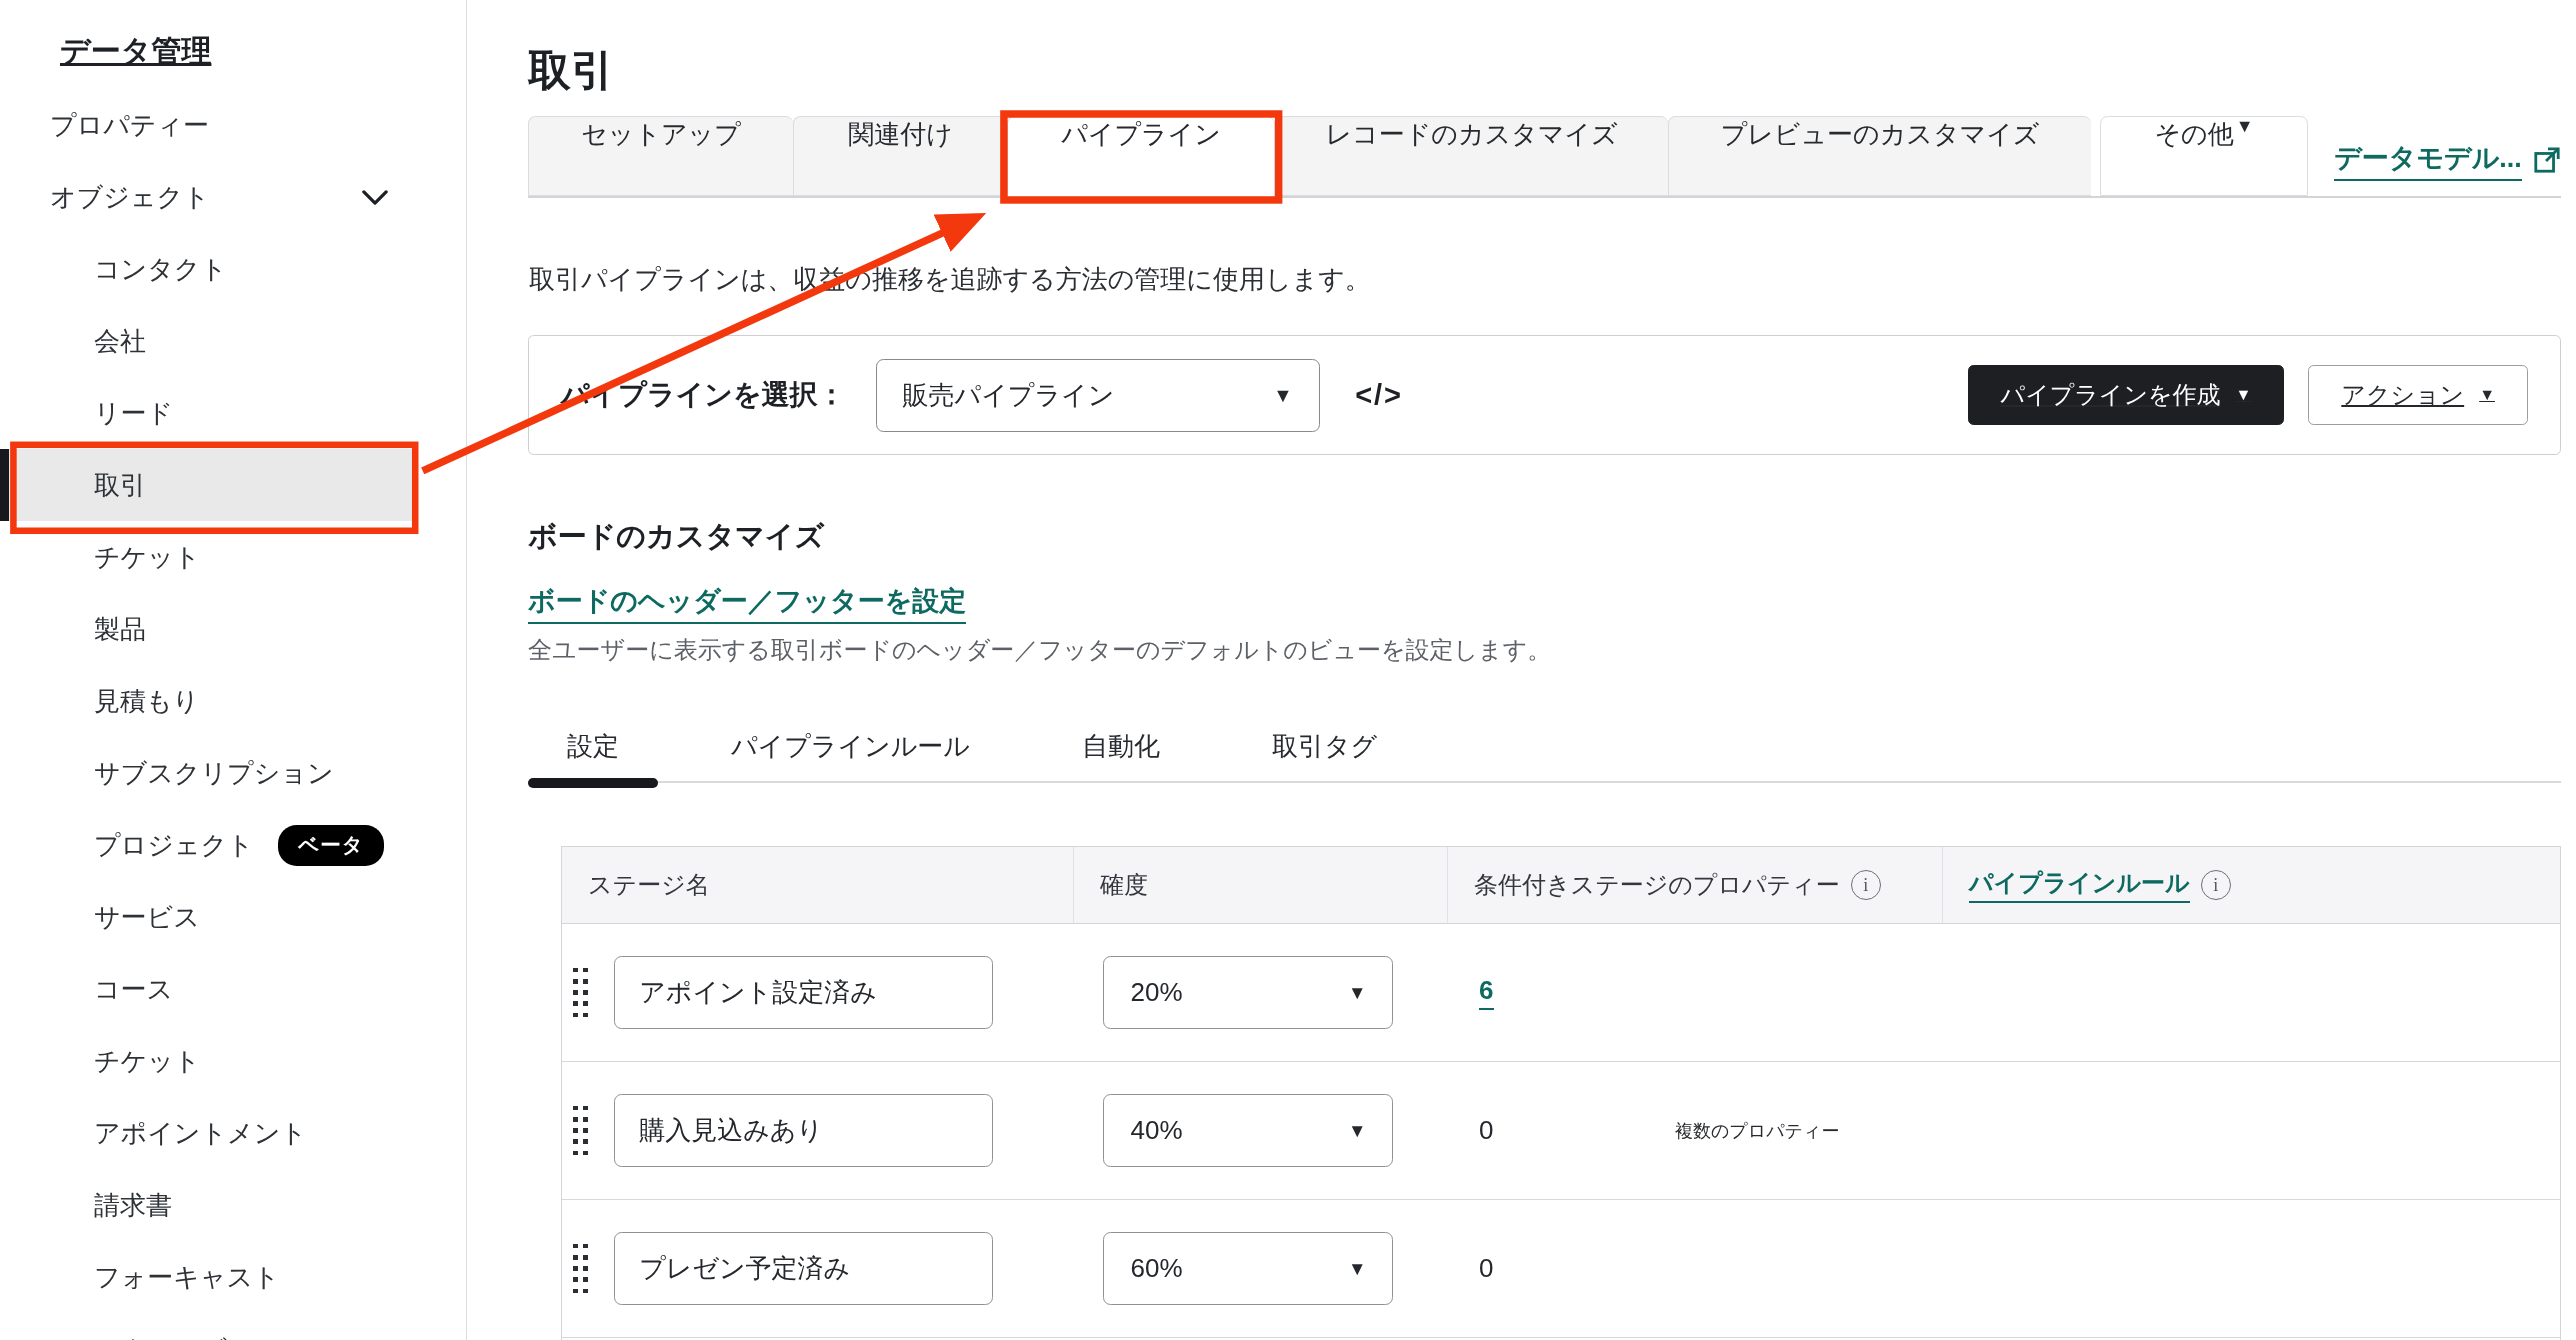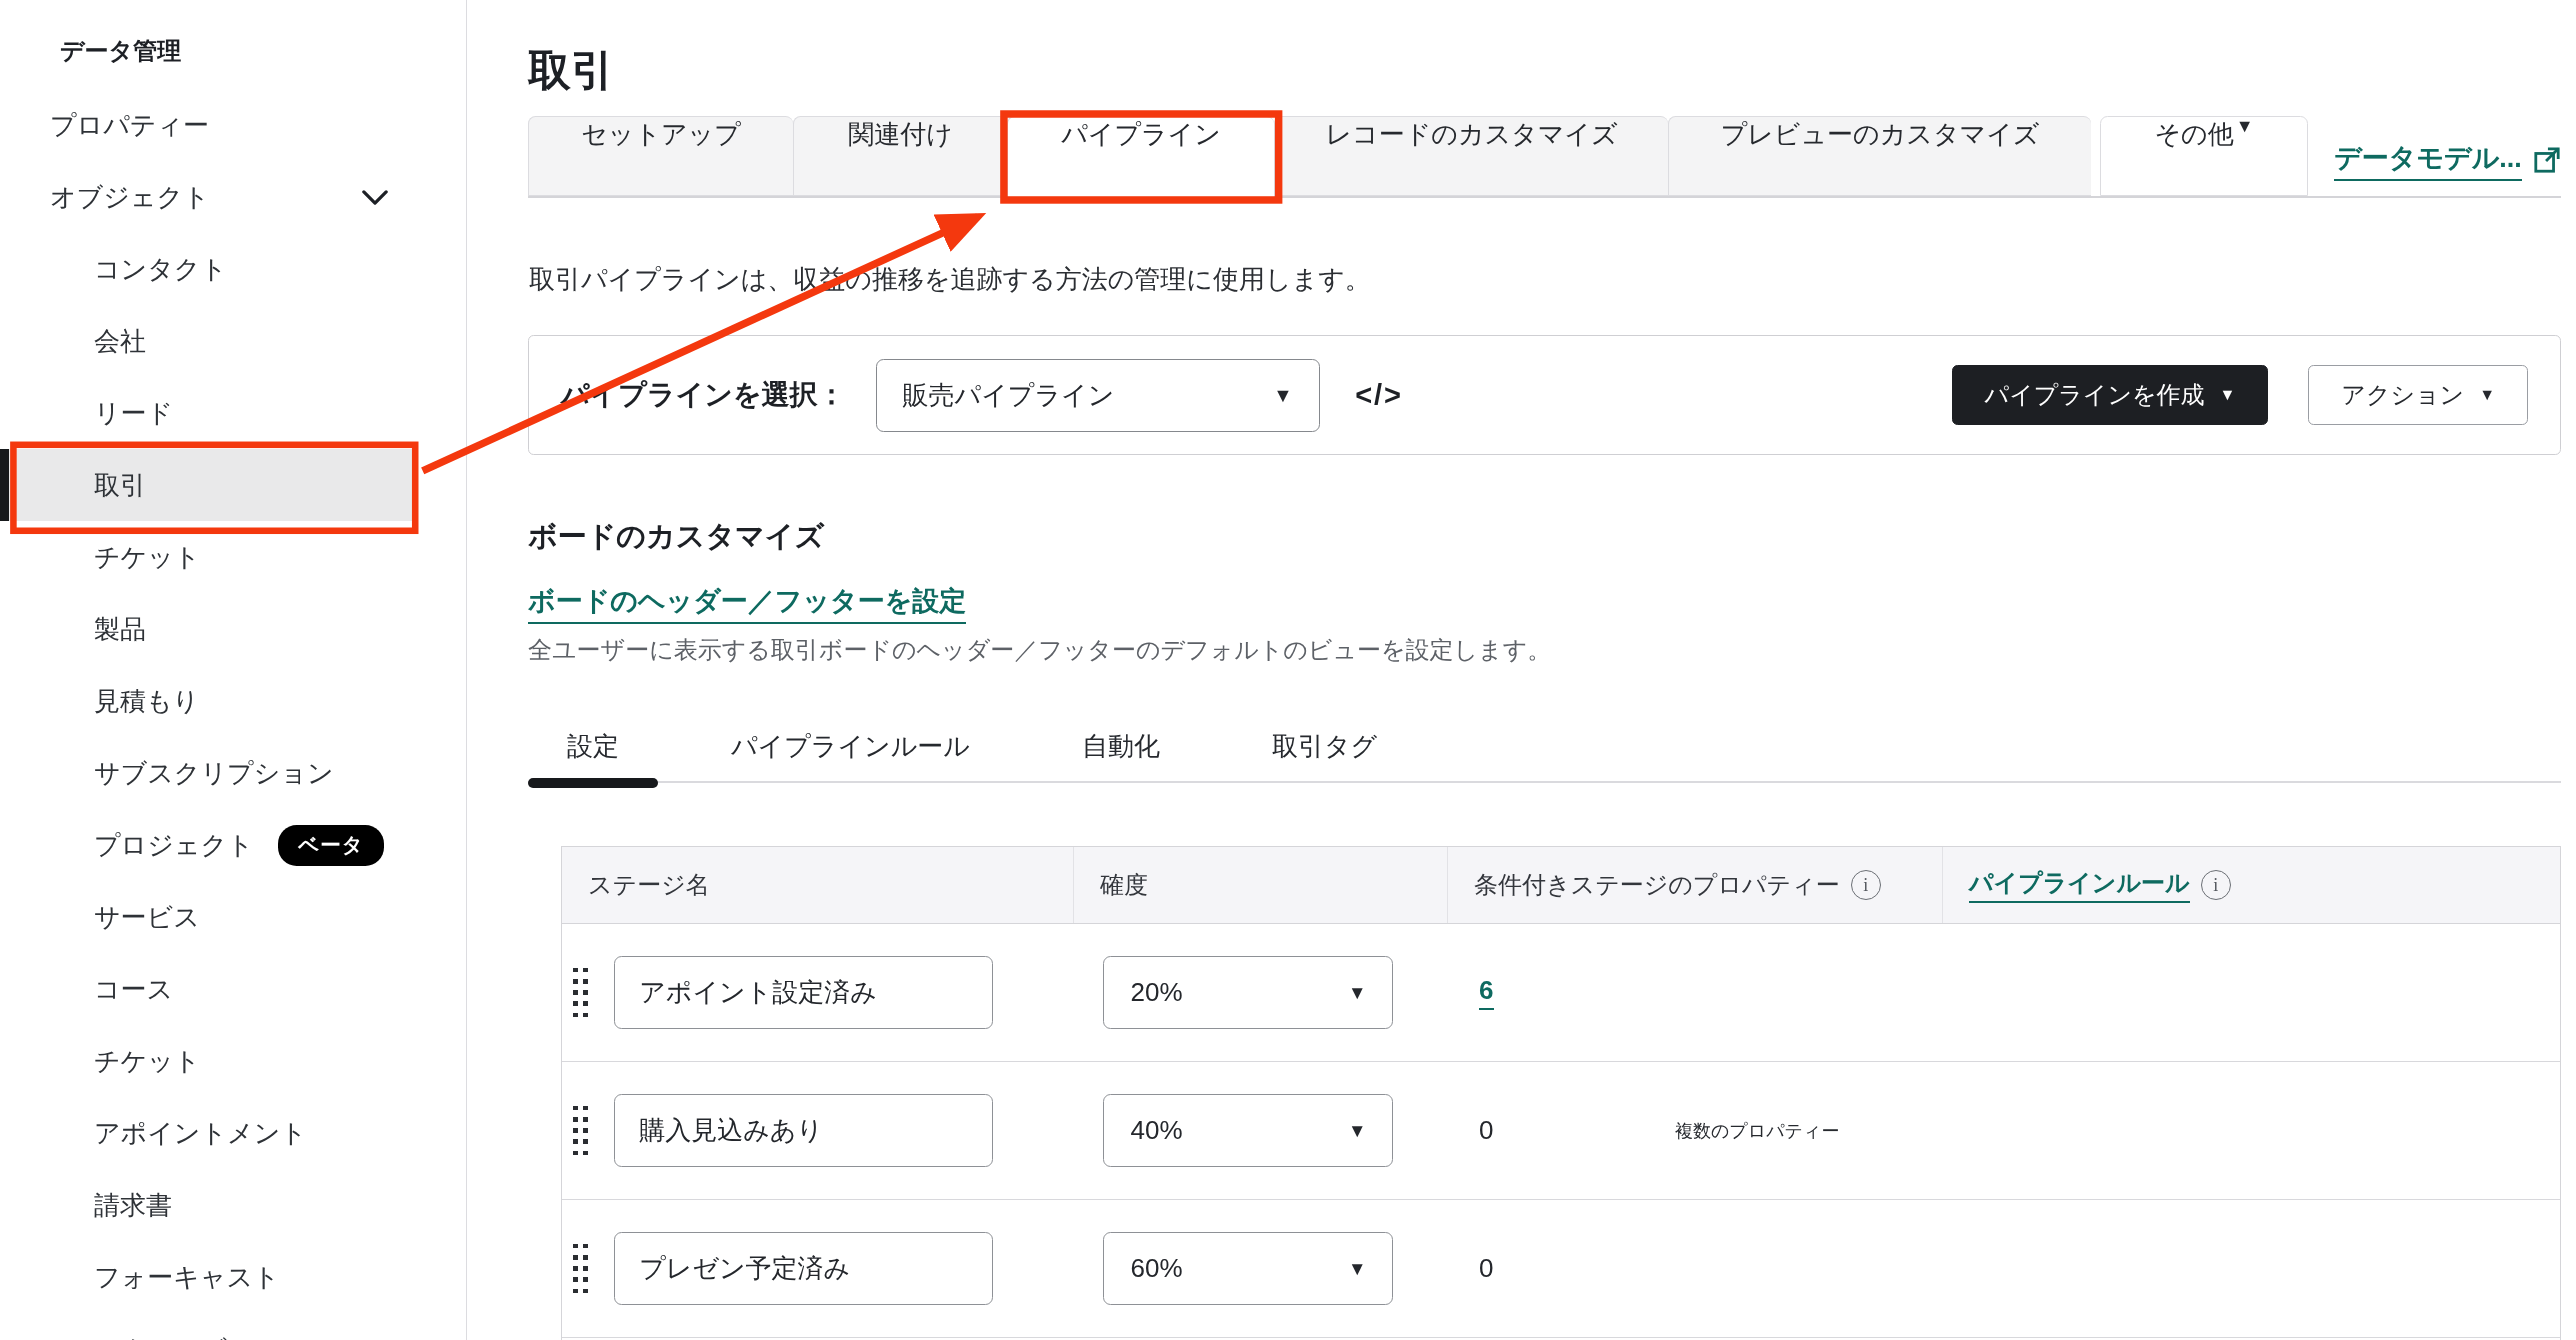--- a/index.html
+++ b/index.html
@@ -1,22 +1,22 @@
 <!DOCTYPE html>
 <html lang="ja" style="font-size:15px"><head>
 <meta charset="utf-8">
 <style>
   html,body{margin:0;padding:0;background:#fff;}
   .page{position:relative;width:2576px;height:1340px;overflow:hidden;background:#fff;
         font-family:"Liberation Sans","DejaVu Sans",sans-serif;color:#24272c;}
   
   .sidebar{position:absolute;left:0;top:0;bottom:0;width:467px;box-sizing:border-box;
            border-right:1.9px solid #dcdce0;padding-top:26px;background:#fff;}
-  .sb-header{height:50px;line-height:50px;padding-left:60px;font-size:24px;font-weight:bold;
-             margin-bottom:13px;color:#1d2025;}
+  .sb-header{height:50px;line-height:50px;padding-left:60px;font-size:30px;font-weight:bold;
+             margin-bottom:13px;color:#1d2025;text-decoration:underline;}
   .sb-item{height:72px;display:flex;align-items:center;font-size:26px;color:#2e3237;
            border-left:9.3px solid transparent;padding-left:41px;margin-right:54px;cursor:pointer;}
   .sb-item.child{padding-left:85px;}
   .sb-item.selected{background:#e9e9ea;border-left-color:#17191c;}
   .sb-chevron{margin-left:auto;margin-right:24px;display:flex;align-items:center;}
   .beta-badge{margin-left:24px;background:#000000;color:#fff;font-size:20.6px;font-weight:bold;
               padding:6.5px 20.6px;border-radius:18.7px;letter-spacing:0.9px;}
   
   .main{position:absolute;left:469px;top:0;right:0;bottom:0;}
   .page-title{position:absolute;left:59px;top:13px;font-size:43px;font-weight:bold;color:#1d2025;}
@@ -36,21 +36,21 @@
   .desc{position:absolute;left:60px;top:236px;font-size:26px;color:#2b2e33;}
   
   .selector-card{position:absolute;left:59px;top:335px;width:2033px;height:120px;box-sizing:border-box;
                  border:1.9px solid #cfcfd3;border-radius:5.6px;display:flex;align-items:center;
                  padding:0 32px;gap:30px;background:#fff;}
   .selector-label{font-size:28px;font-weight:bold;color:#1d2025;}
   .select{box-sizing:border-box;width:444px;height:73px;border:1.9px solid #85888d;border-radius:7.5px;
           display:flex;align-items:center;padding:0 26px;font-size:26px;background:#fff;cursor:pointer;}
   .select .caret{margin-left:auto;font-size:19.6px;}
   .code-icon{font-size:29px;font-weight:bold;letter-spacing:1.9px;color:#1d2025;margin-left:5.6px;cursor:pointer;}
-  .card-buttons{margin-left:auto;display:flex;gap:40px;align-items:flex-start;}
+  .card-buttons{margin-left:auto;display:flex;gap:24px;align-items:flex-start;text-decoration:underline;}
   .btn{box-sizing:border-box;height:60px;border-radius:5.6px;display:flex;align-items:center;
        gap:15px;font-size:24px;padding:0 32px;cursor:pointer;}
   .btn.dark{background:#1d1f23;color:#fff;border:1.9px solid #1d1f23;}
   .btn.light{background:#fff;color:#26292e;border:1.9px solid #9a9da3;}
   .btn .caret{font-size:16px;}
   
   .board-heading{position:absolute;left:59px;top:517px;font-size:29px;font-weight:bold;color:#1d2025;}
   .board-link{position:absolute;left:59px;top:583px;font-size:27px;font-weight:bold;color:#0e6a60;
               border-bottom:2.8px solid #0e6a60;padding-bottom:2.8px;cursor:pointer;}
   .board-desc{position:absolute;left:59px;top:634px;font-size:24px;color:#5d6167;}

